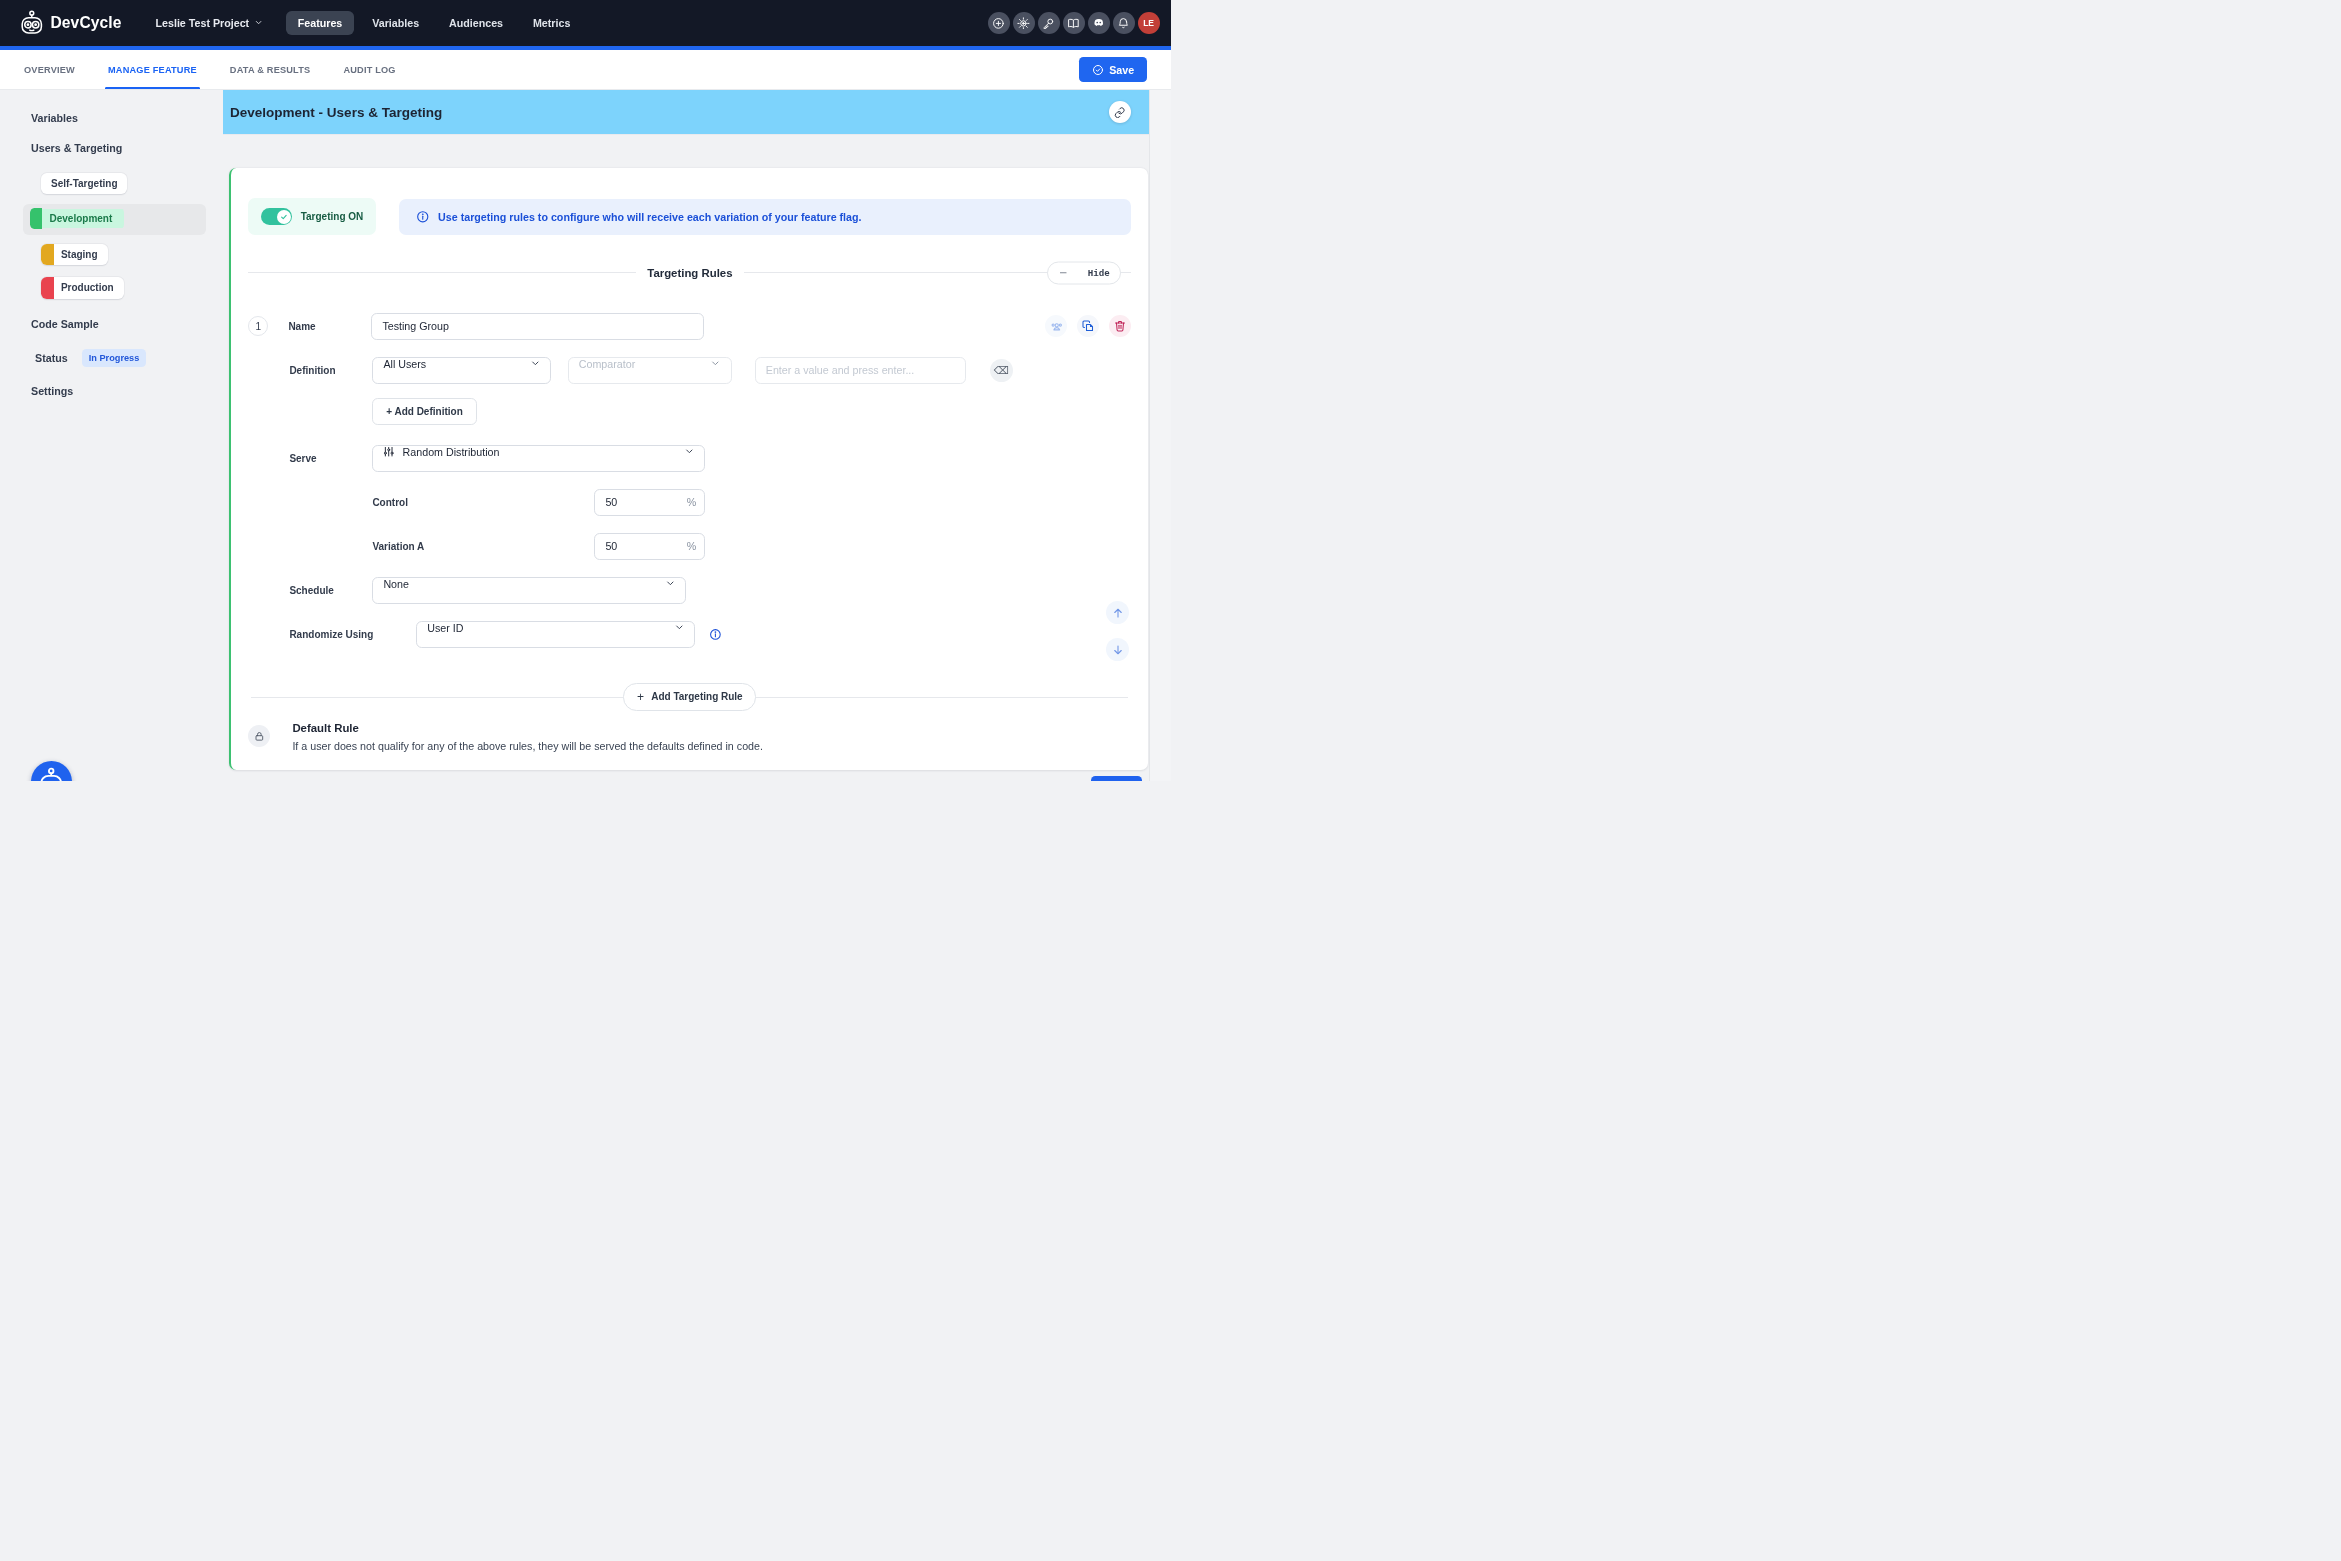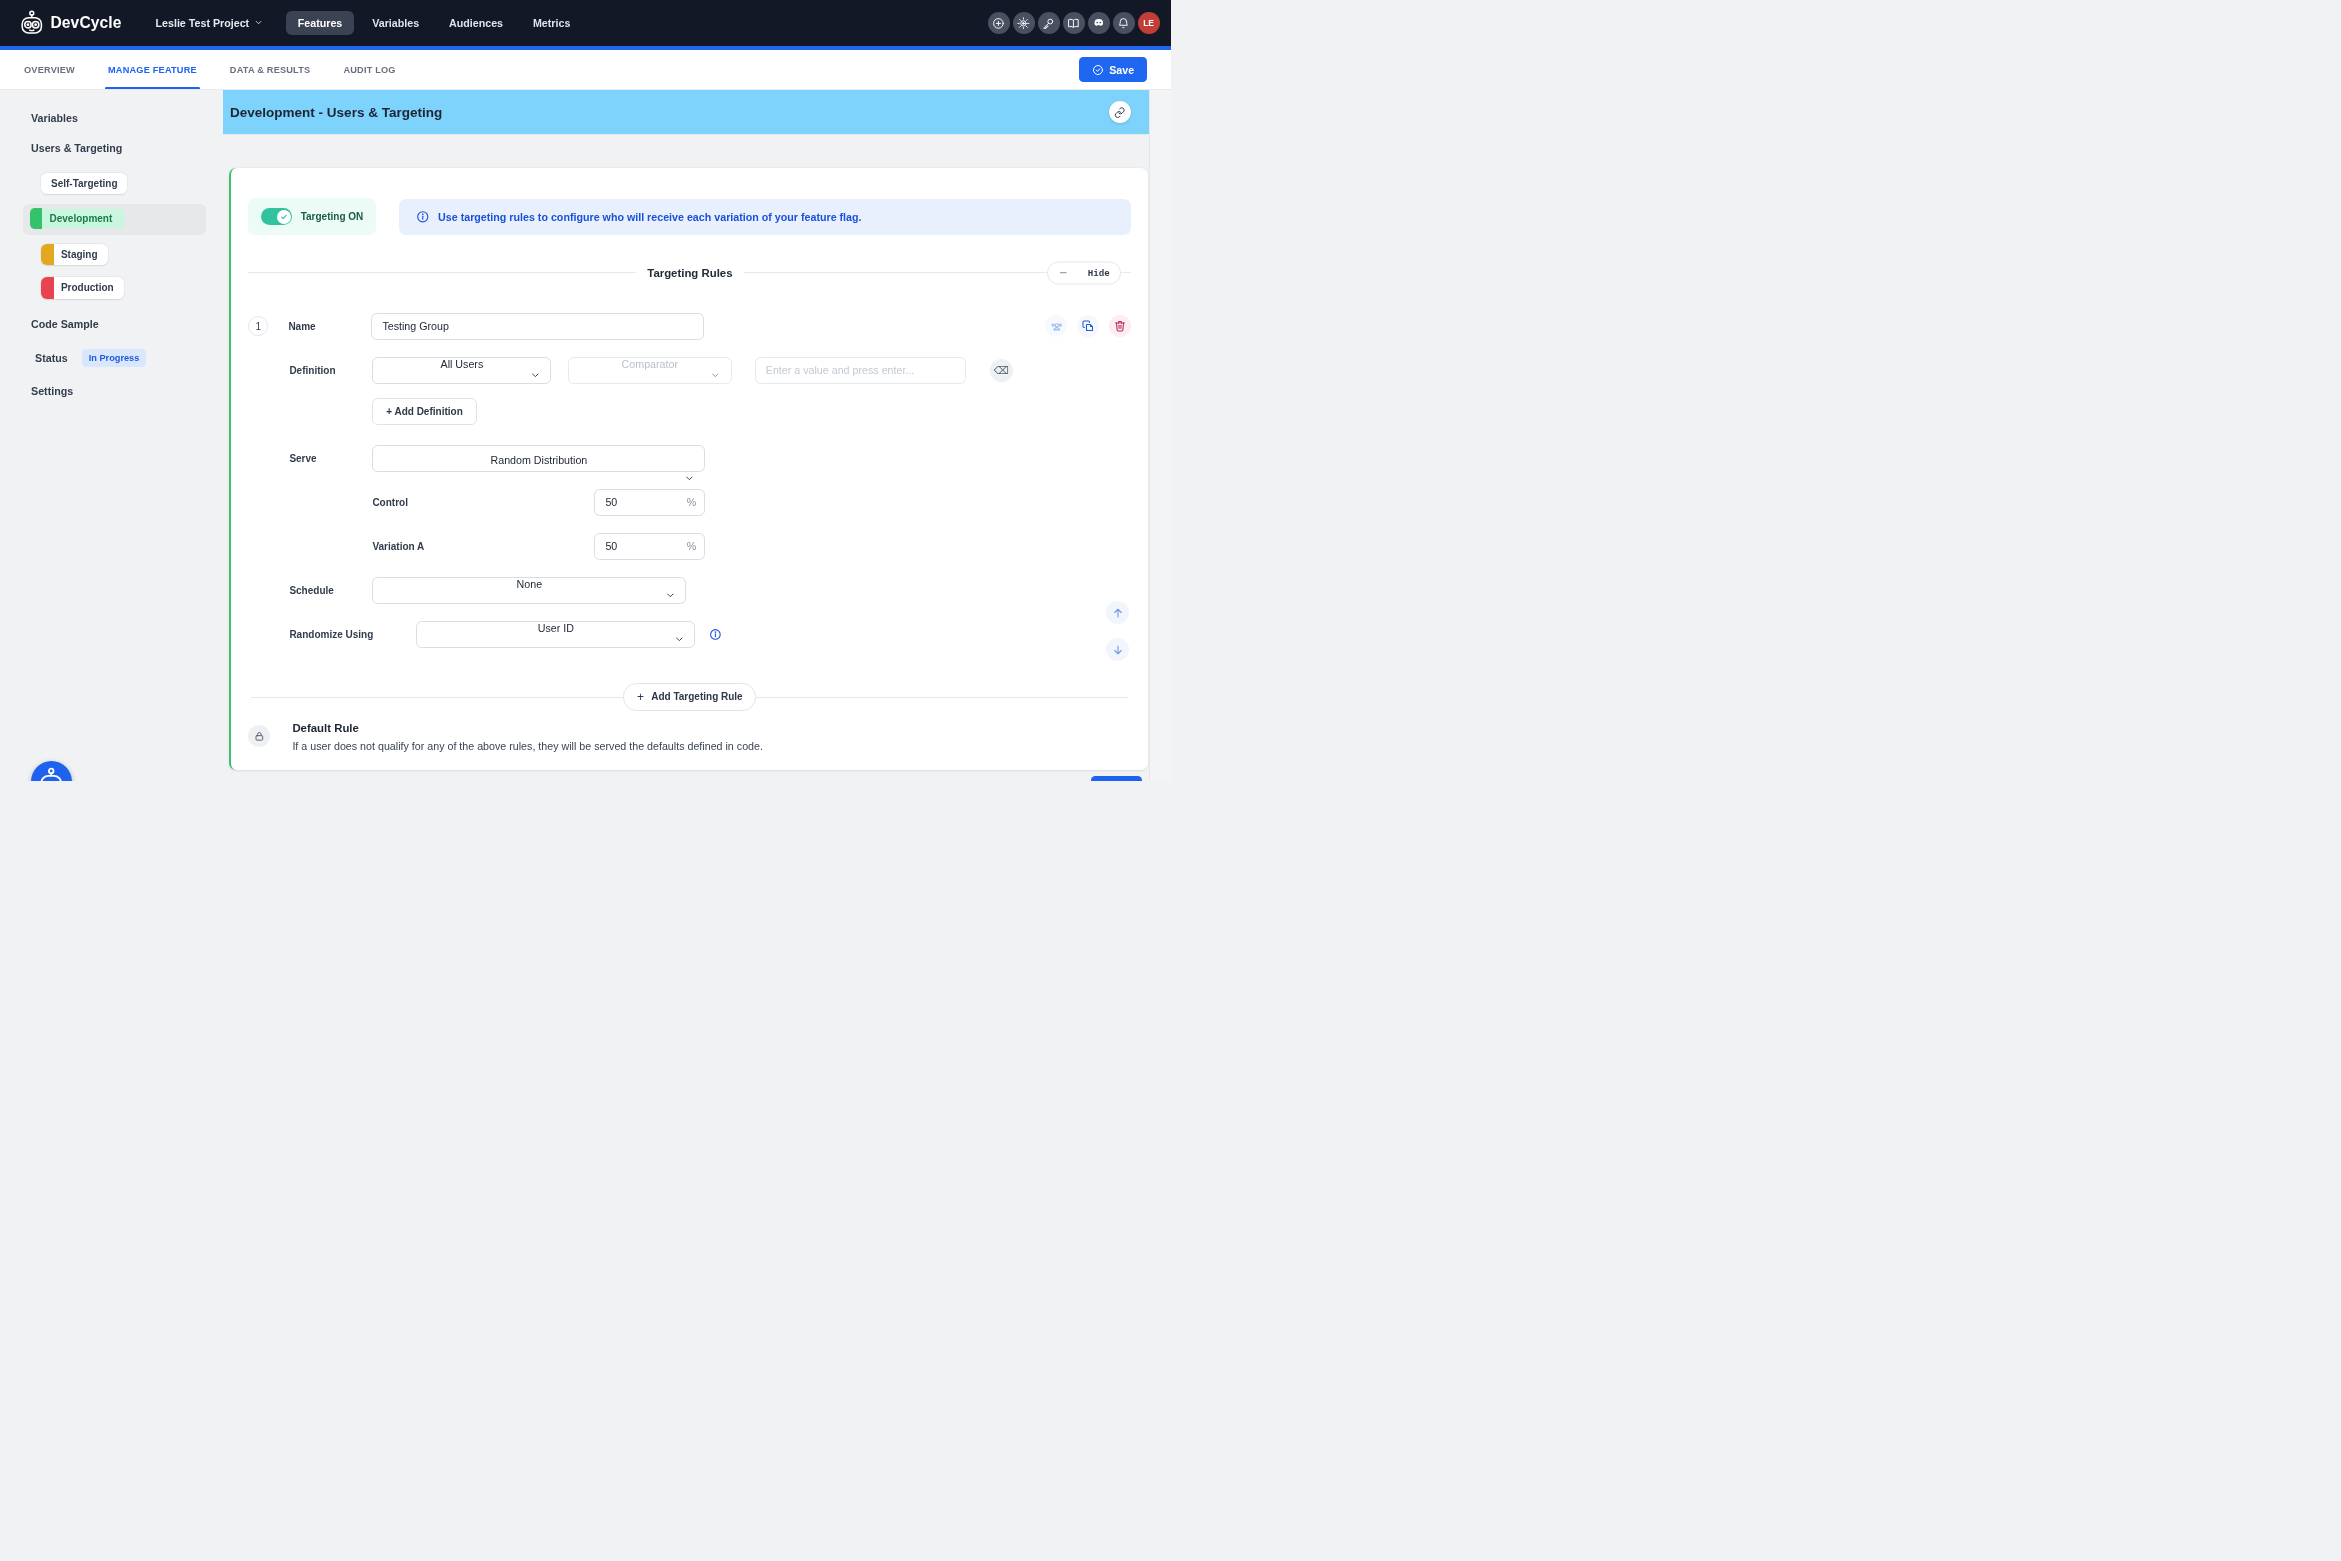--- a/index.html
+++ b/index.html
@@ -71,21 +71,21 @@
   .hide-btn { position:absolute; right:10px; top:50%; transform:translateY(-50%); background:#fff; border:0.7px solid #e3e6ea; border-radius:11.4px; padding:5px 10.7px; font-size:9.2px; font-weight:600; color:#333c4d; display:flex; align-items:center; gap:20px; cursor:pointer; font-family:Liberation Mono, monospace; }
 
   .rule { margin-top:28.4px; position:relative; }
   .rrow { display:flex; align-items:center; margin-bottom:17px; }
   .num-circ { width:20px; height:20px; border-radius:50%; border:0.7px solid #e4e7ec; display:flex; align-items:center; justify-content:center; font-size:10px; color:#333c4d; flex:0 0 auto; }
   .rlabel { margin-left:20px; width:83px; font-size:10px; font-weight:600; color:#323b4b; flex:0 0 auto; }
   .rlabel.no-num { margin-left:41px; }
   .indent { margin-left:124px; }
   .tinput { height:27px; border:0.7px solid #d9dde4; border-radius:5.7px; font-size:10.7px; color:#1d2433; padding:0 10px; font-family:inherit; background:#fff; }
   .tinput::placeholder { color:#c3c9d2; }
-  .selectbox { height:27px; border:0.7px solid #d9dde4; border-radius:5.7px; background:#fff; display:flex; align-items:center; padding:0 10px; font-size:10.7px; color:#1d2433; cursor:pointer;flex-direction:column; }
+  .selectbox { height:27px; border:0.7px solid #d9dde4; border-radius:5.7px; background:#fff; display:flex; align-items:flex-start; padding:0 10px; font-size:10.7px; color:#1d2433; cursor:pointer; }
   .selectbox .chev { margin-left:auto; color:#3a4454; display:flex; }
   .selectbox.ghost { border-color:#e6e9ed; color:#b9c0ca; }
   .name-input { width:333px; }
   .sel-audience { width:179px; }
   .sel-comparator { width:164px; margin-left:16.4px; }
   .val-input { width:211px; margin-left:23px; }
   .backspace-btn { width:23px; height:23px; border-radius:50%; background:#eef1f4; border:none; margin-left:24px; font-size:10.7px; color:#555e6b; cursor:pointer; display:flex; align-items:center; justify-content:center; }
   .ghost-btn { background:#fff; border:0.7px solid #dfe3e8; border-radius:5.7px; height:27px; padding:0 12.8px; font-size:10px; font-weight:600; color:#2e3847; cursor:pointer; font-family:inherit; }
   .sel-serve { width:333px; gap:7.8px; }
   .dist-label { width:222px; font-size:10px; font-weight:600; color:#323b4b; flex:0 0 auto; }

